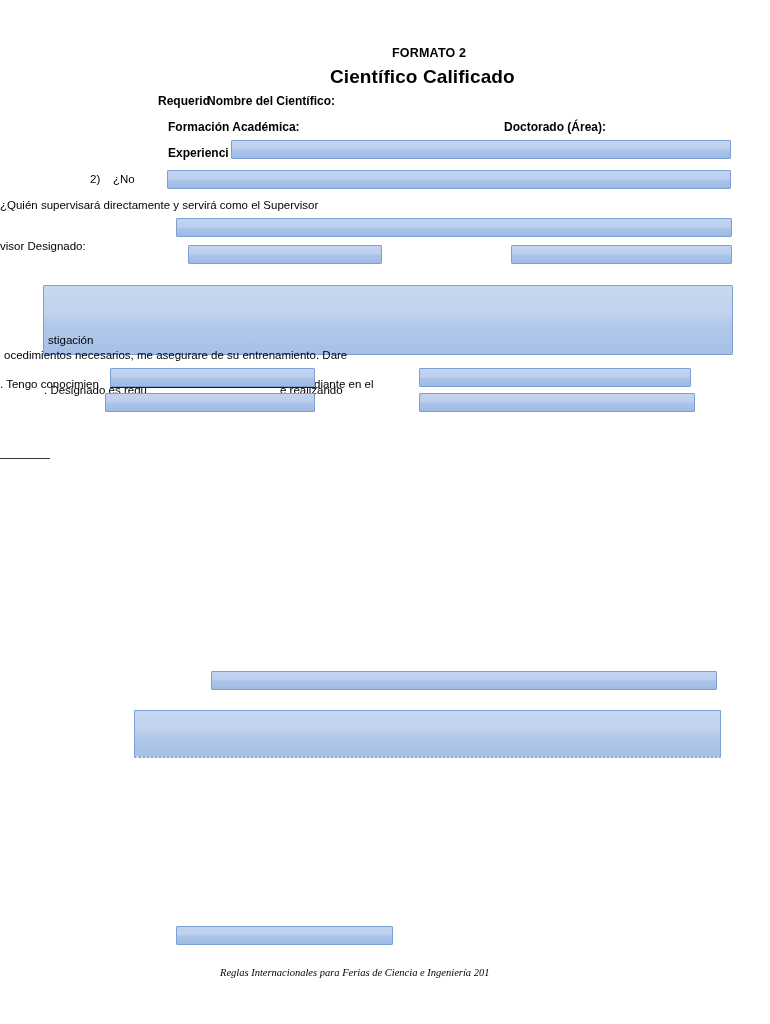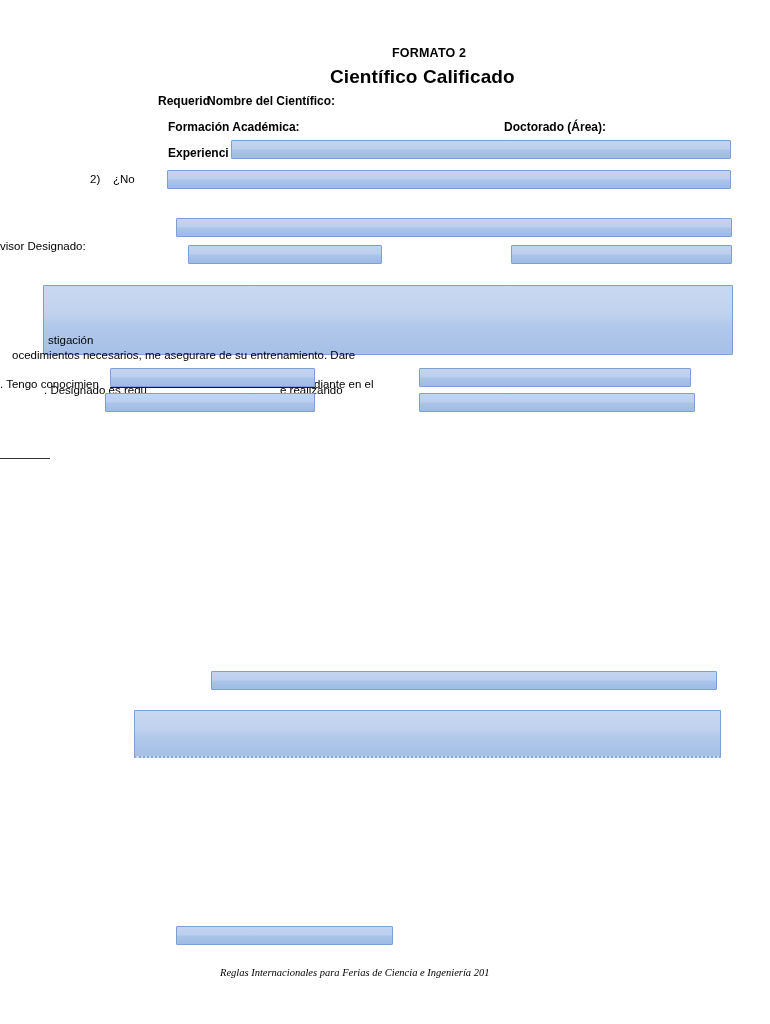--- a/index.html
+++ b/index.html
@@ -97,34 +97,35 @@
   <div class="abs bold-label" style="left:168px; top:146px;">Experienci</div>
 
   <div class="abs field" style="left:231px; top:140px; width:500px; height:19px;"></div>
 
   <div class="abs plain" style="left:90px; top:173px;">2)</div>
 
   <div class="abs plain" style="left:113px; top:173px;">¿No</div>
 
   <div class="abs field" style="left:167px; top:170px; width:564px; height:19px;"></div>
 
+  <div class="abs plain" style="left:0px; top:199px; width:380px;">¿Quién supervisará  directamente  y  servirá  como  el  Supervisor</div>
 
   <div class="abs field" style="left:176px; top:218px; width:556px; height:19px;"></div>
 
   <div class="abs plain" style="left:0px; top:240px;">visor Designado:</div>
 
   <div class="abs field" style="left:188px; top:245px; width:194px; height:19px;"></div>
 
   <div class="abs field" style="left:511px; top:245px; width:221px; height:19px;"></div>
 
   <div class="abs field tall" style="left:43px; top:285px; width:690px; height:70px;"></div>
 
   <div class="abs para" style="left:0px; top:333px; width:200px;margin-left:48px;">stigación</div>
 
-  <div class="abs para" style="left:12px; top:348px; width:400px;">ocedimientos necesarios, me asegurare de su entrenamiento. Dare</div>
+  <div class="abs para" style="left:4px; top:348px; width:400px;">ocedimientos necesarios, me asegurare de su entrenamiento. Dare</div>
 
   <div class="abs para" style="left:0px; top:377px;">. Tengo conocimien</div>
   <div class="abs para" style="left:314px; top:377px;">diante en el</div>
 
   <div class="abs para" style="left:12px; top:383px;padding-left:32px;">. Designado es requ</div>
   <div class="abs para" style="left:280px; top:383px;">e realizando</div>
 
   <div class="abs field" style="left:110px; top:368px; width:205px; height:19px;"></div>
   <div class="abs field" style="left:419px; top:368px; width:272px; height:19px;"></div>
 

